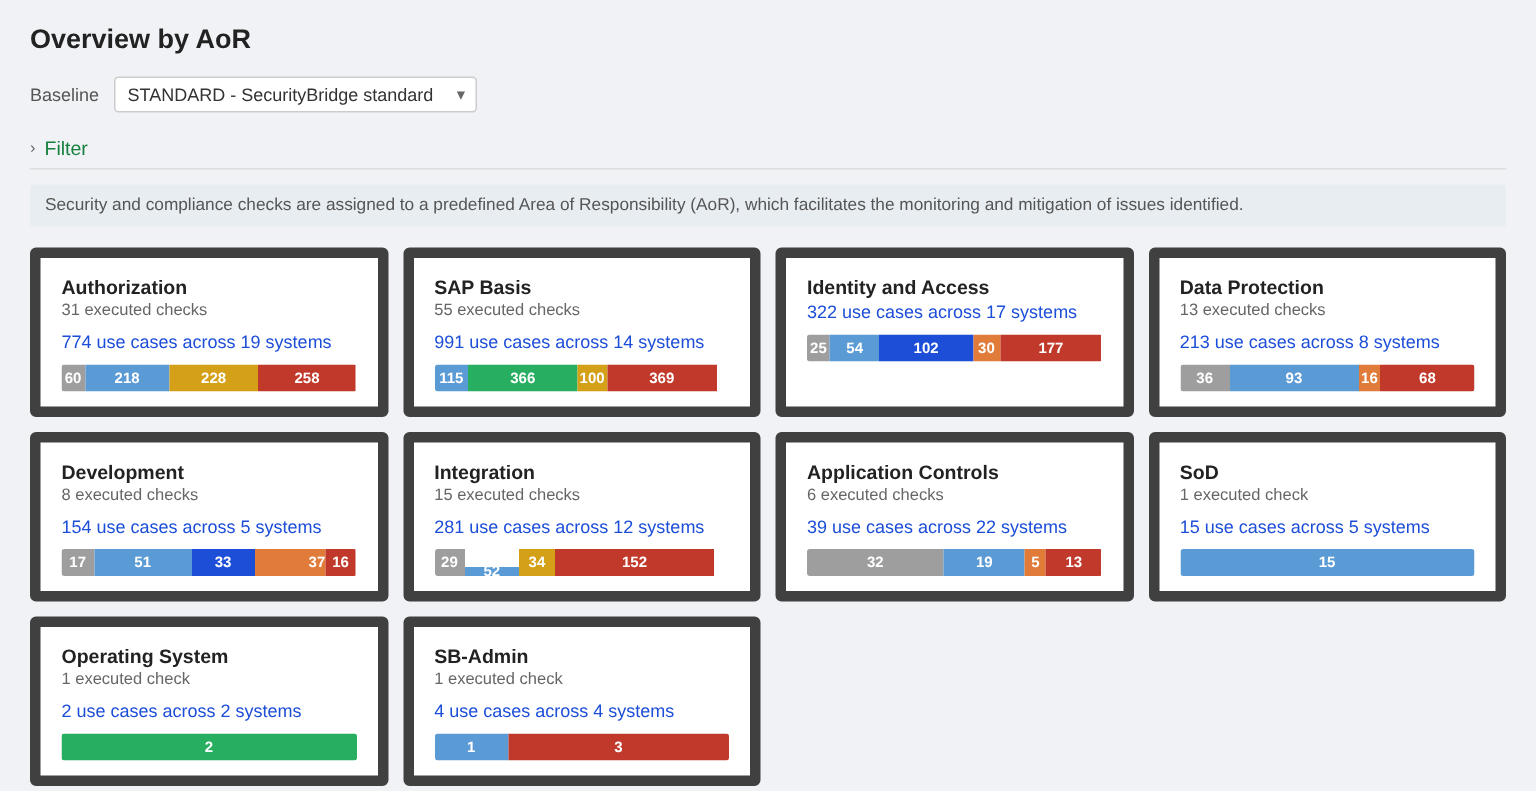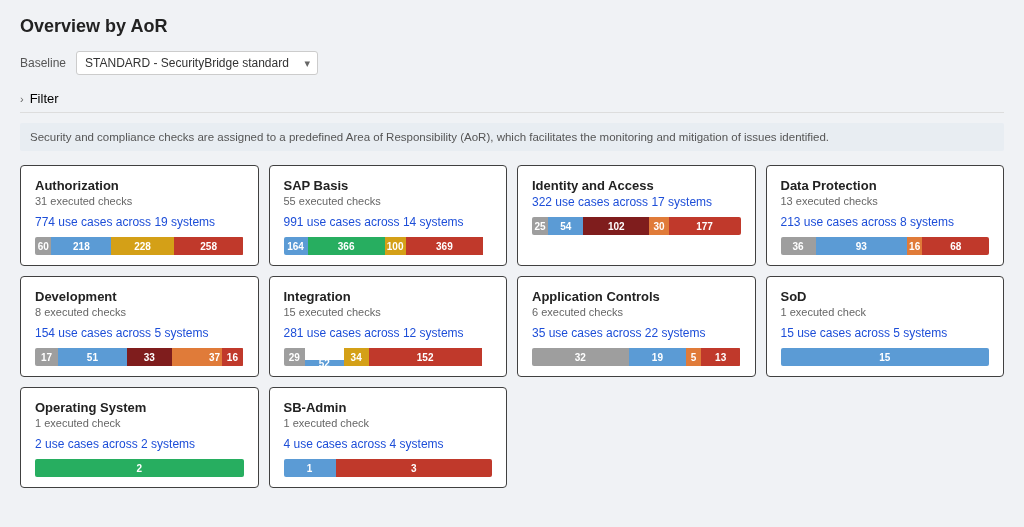--- a/index.html
+++ b/index.html
@@ -64,39 +64,39 @@
       border-bottom: 1px solid #ddd;
       margin-bottom: 10px;
       cursor: pointer;
     }
     .filter-chevron {
       color: #666;
       font-size: 11px;
     }
     .filter-label {
       font-size: 13px;
-      color: #000000;
+      color: #15803d;
       font-weight: 500;
     }
     .info-text {
       font-size: 11.5px;
       color: #555;
       margin-bottom: 14px;
       background: #e8edf2;
       padding: 8px 10px;
       border-radius: 2px;
     }
     .cards-grid {
       display: grid;
       grid-template-columns: repeat(4, 1fr);
       gap: 10px;
     }
     .card {
       background: #fff;
-      border: 1px solid #404040;
+      border: 7px solid #404040;
       border-radius: 4px;
       padding: 12px 14px 10px;
       cursor: pointer;
     }
     .card-title {
       font-size: 13px;
       font-weight: 600;
       color: #222;
       margin-bottom: 2px;
     }
@@ -127,21 +127,21 @@
       font-weight: 600;
       min-width: 0;
       overflow: hidden;
     }
     .c-gray { background: #9e9e9e; }
     .c-blue { background: #5b9bd5; }
     .c-yellow { background: #d4a017; }
     .c-orange { background: #e07b39; }
     .c-red { background: #c0392b; }
     .c-green { background: #27ae60; }
-    .c-teal { background: #7f1d1d; }
+    .c-teal { background: #1d4ed8; }
   </style>
 </head>
 <body>
 
 <div class="page-wrapper">
   <div class="page-title">Overview by AoR</div>
 
   <div class="baseline-row">
     <span class="baseline-label">Baseline</span>
     <div class="select-wrapper">
@@ -168,21 +168,21 @@
           <div class="bar-segment c-blue" style="width: 28.7%;">218</div>
           <div class="bar-segment c-yellow" style="width: 30%;">228</div>
           <div class="bar-segment c-red" style="width: 33.4%;">258</div>
         </div>
       </div>
       <div class="card">
         <div class="card-title">SAP Basis</div>
         <div class="card-checks">55 executed checks</div>
         <div class="card-usecases">991 use cases across 14 systems</div>
         <div class="bar-container">
-          <div class="bar-segment c-blue" style="width: 11.6%;">164</div>
+          <div class="bar-segment c-blue" style="width: 11.6%;">115</div>
           <div class="bar-segment c-green" style="width: 36.9%;">366</div>
           <div class="bar-segment c-yellow" style="width: 10.1%;">100</div>
           <div class="bar-segment c-red" style="width: 37.2%;">369</div>
         </div>
       </div>
       <div class="card">
         <div class="card-title">Identity and Access</div>
         <div class="card-usecases">322 use cases across 17 systems</div>
         <div class="bar-container">
           <div class="bar-segment c-gray" style="width: 7.8%;">25</div>
@@ -222,21 +222,21 @@
         <div class="bar-container">
           <div class="bar-segment c-gray" style="width: 10.3%;">29</div>
           <div class="bar-segment c-blue" style="width: 18.5%; margin-top: 12px;">52</div>
           <div class="bar-segment c-yellow" style="width: 12.1%;">34</div>
           <div class="bar-segment c-red" style="width: 54.1%;">152</div>
         </div>
       </div>
       <div class="card">
         <div class="card-title">Application Controls</div>
         <div class="card-checks">6 executed checks</div>
-        <div class="card-usecases">35 use cases across 22 systems</div>
+        <div class="card-usecases">39 use cases across 22 systems</div>
         <div class="bar-container">
           <div class="bar-segment c-gray" style="width: 46.4%; text-align: right;">32</div>
           <div class="bar-segment c-blue" style="width: 27.5%;">19</div>
           <div class="bar-segment c-orange" style="width: 7.2%;">5</div>
           <div class="bar-segment c-red" style="width: 18.8%;">13</div>
         </div>
       </div>
       <div class="card">
         <div class="card-title">SoD</div>
         <div class="card-checks">1 executed check</div>

